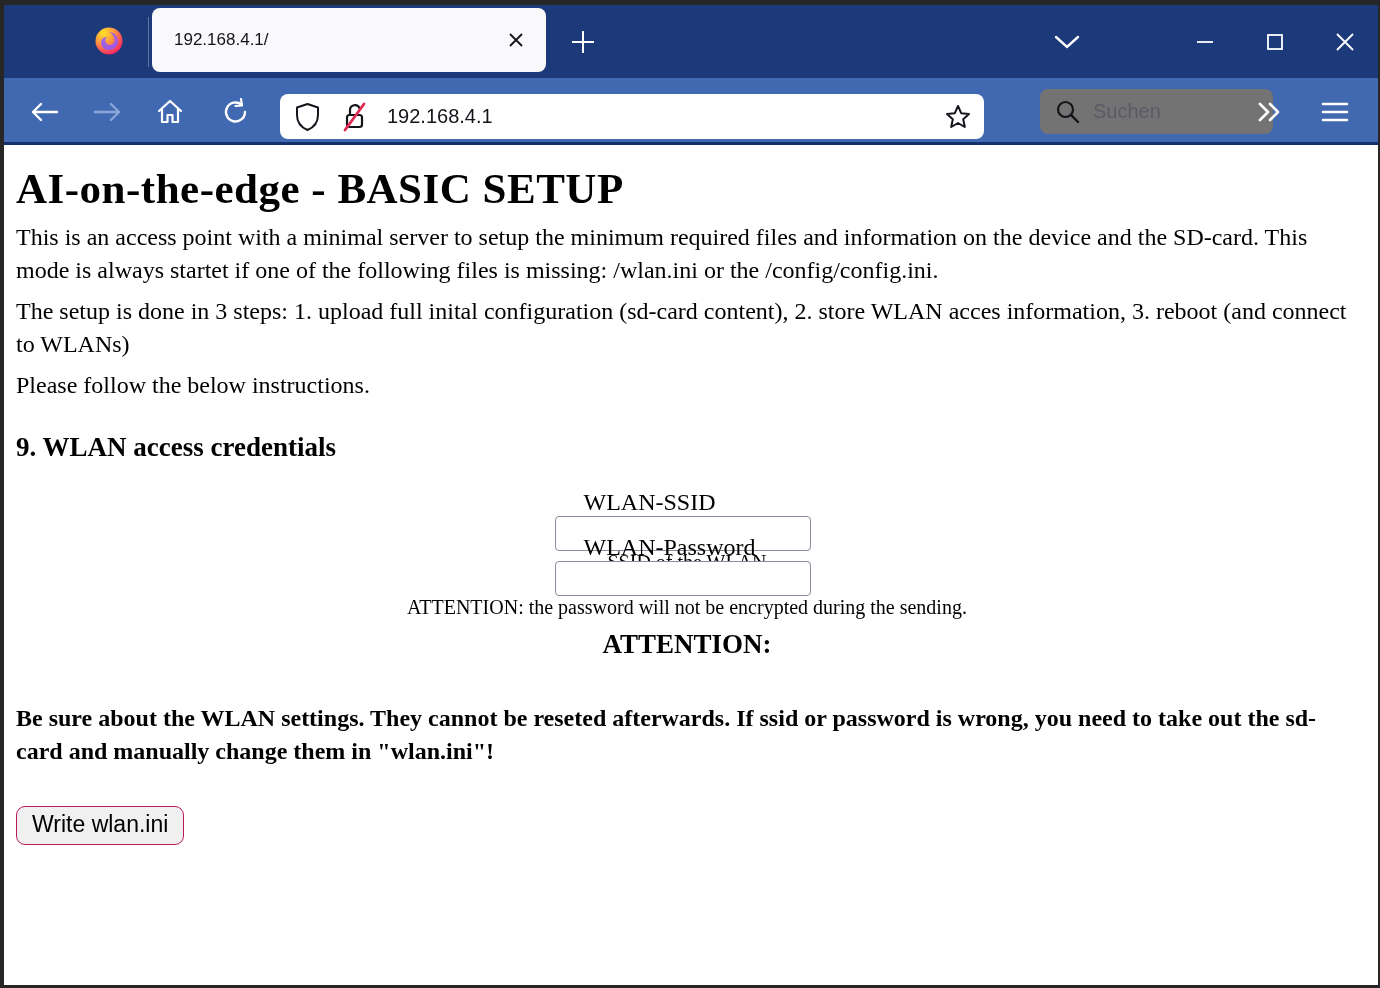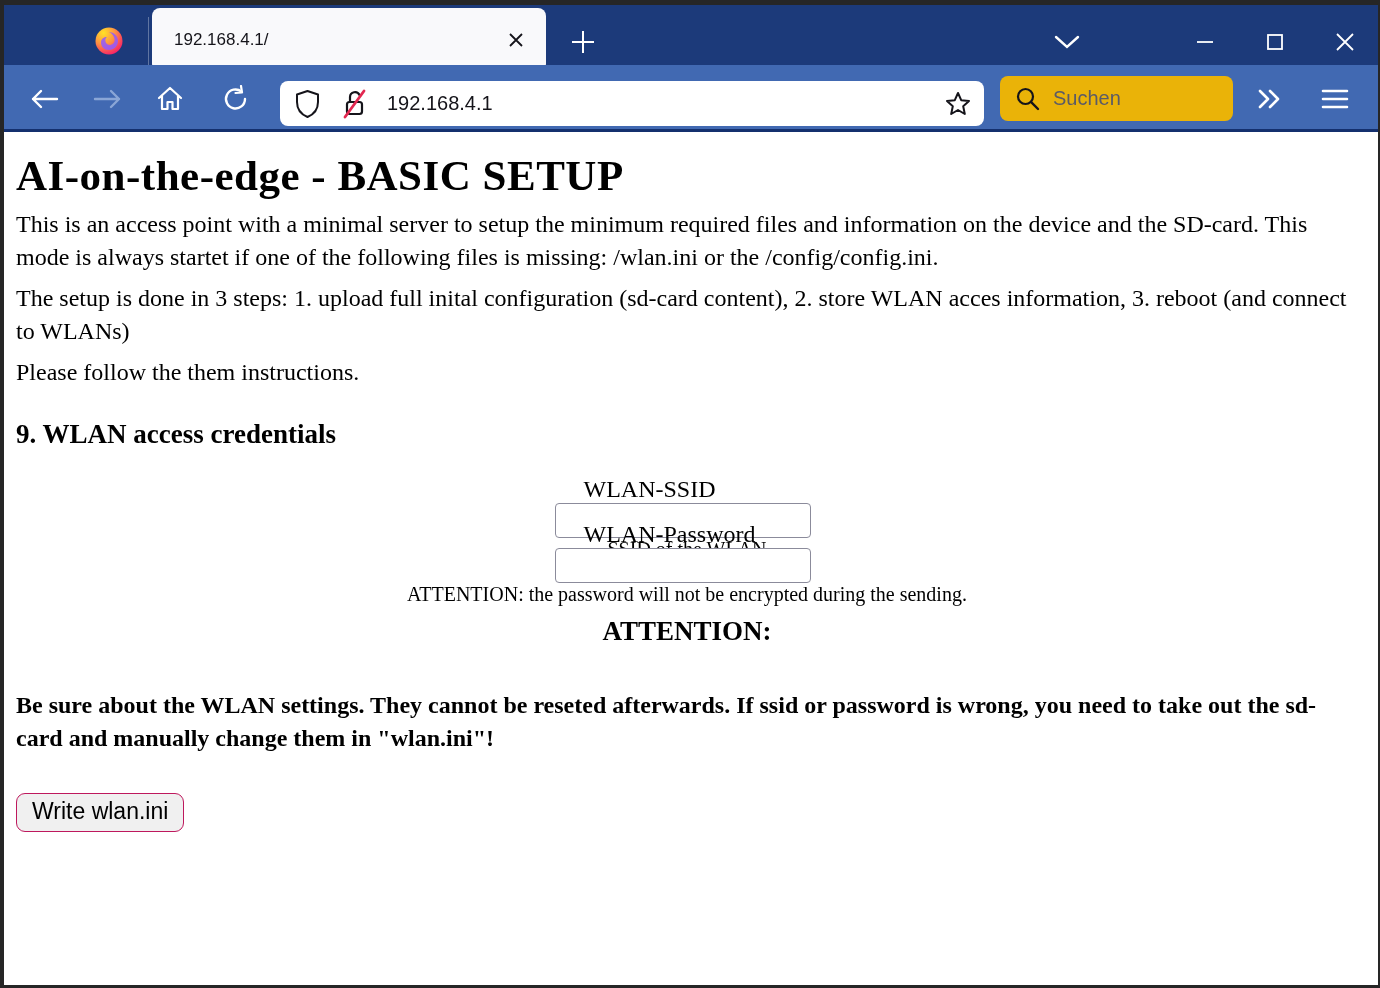--- a/index.html
+++ b/index.html
@@ -13,21 +13,21 @@
   .window {
     position: absolute;
     left: 4px; top: 5px; right: 2px; bottom: 3px;
     display: flex;
     flex-direction: column;
     background: #ffffff;
   }
   
   .titlebar {
     position: relative;
-    height: 60px;
+    height: 73px;
     background: #1c3a7a;
     flex: 0 0 auto;
   }
   .fx-logo { position: absolute; left: 90px; top: 21px; width: 30px; height: 30px; }
   .titlebar-sep {
     position: absolute; left: 144px; top: 12px;
     width: 1px; height: 50px; background: rgba(255,255,255,0.30);
   }
   .tab {
     position: absolute; left: 148px; top: 3px;
@@ -84,23 +84,23 @@
     background: #ffffff; border-radius: 8px;
     display: flex; align-items: center;
     padding: 0 12px 0 14px;
   }
   .urlbar .icon-slot { display: flex; align-items: center; justify-content: center; }
   .url-text {
     font-size: 20px; color: #15141a; flex: 1 1 auto;
     margin-left: 16px; white-space: nowrap;
   }
   .searchbox {
-    position: absolute; left: 996px; top: 11px;
+    position: absolute; left: 1036px; top: 11px;
     width: 233px; height: 45px;
-    background: #eab308; border-radius: 8px;
+    background: #737373; border-radius: 8px;
     display: flex; align-items: center;
     padding: 0 10px 0 15px;
   }
   .search-input {
     border: none; outline: none; background: transparent;
     font-family: "Liberation Sans", sans-serif;
     font-size: 20px; color: #15141a;
     width: 100%; margin-left: 12px;
   }
   .search-input::placeholder { color: #5b5b66; opacity: 1; }
@@ -282,21 +282,21 @@
   </div>
 
   <div class="content">
 
     <h1>AI-on-the-edge - BASIC SETUP</h1>
 
     <p>This is an access point with a minimal server to setup the minimum required files and information on the device and the SD-card. This mode is always startet if one of the following files is missing: /wlan.ini or the /config/config.ini.</p>
 
     <p>The setup is done in 3 steps: 1. upload full inital configuration (sd-card content), 2. store WLAN acces information, 3. reboot (and connect to WLANs)</p>
 
-    <p>Please follow the them instructions.</p>
+    <p>Please follow the below instructions.</p>
 
     <h3>9. WLAN access credentials</h3>
 
     <div class="wlan-form">
       <div class="form-row">
         <span class="form-label">WLAN-SSID</span>
         <input class="form-input" type="text" value="" style="">
         <span class="form-desc">SSID of the WLAN</span>
       </div>
       <div class="form-row">

